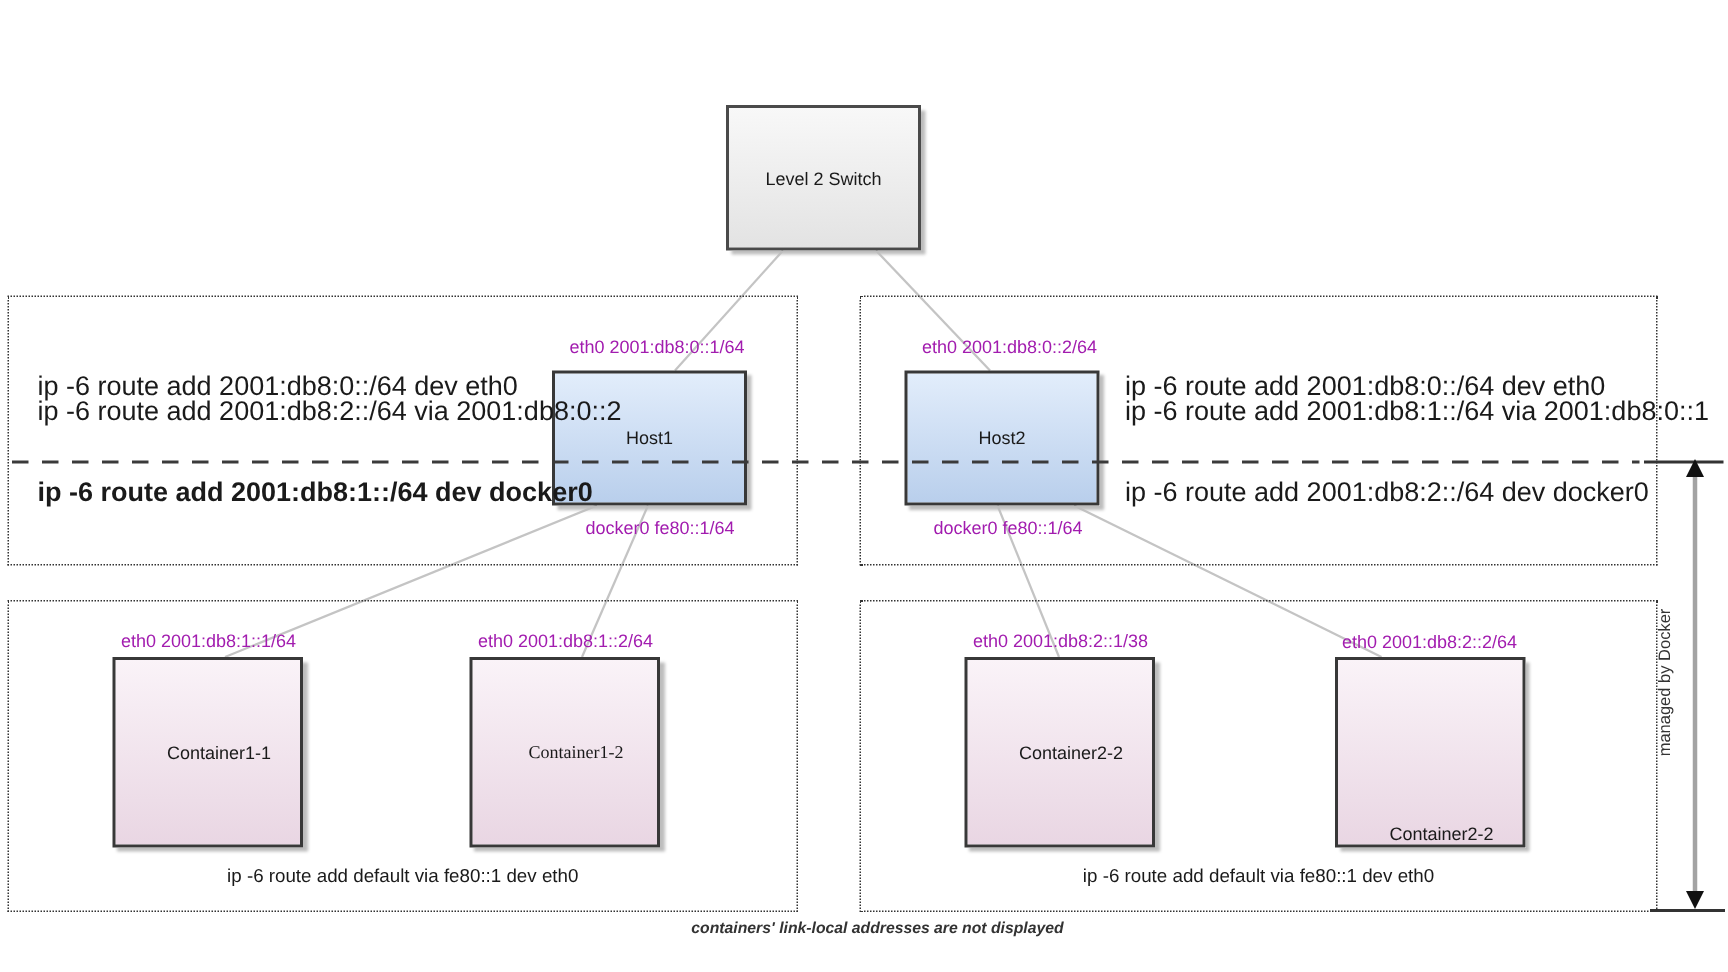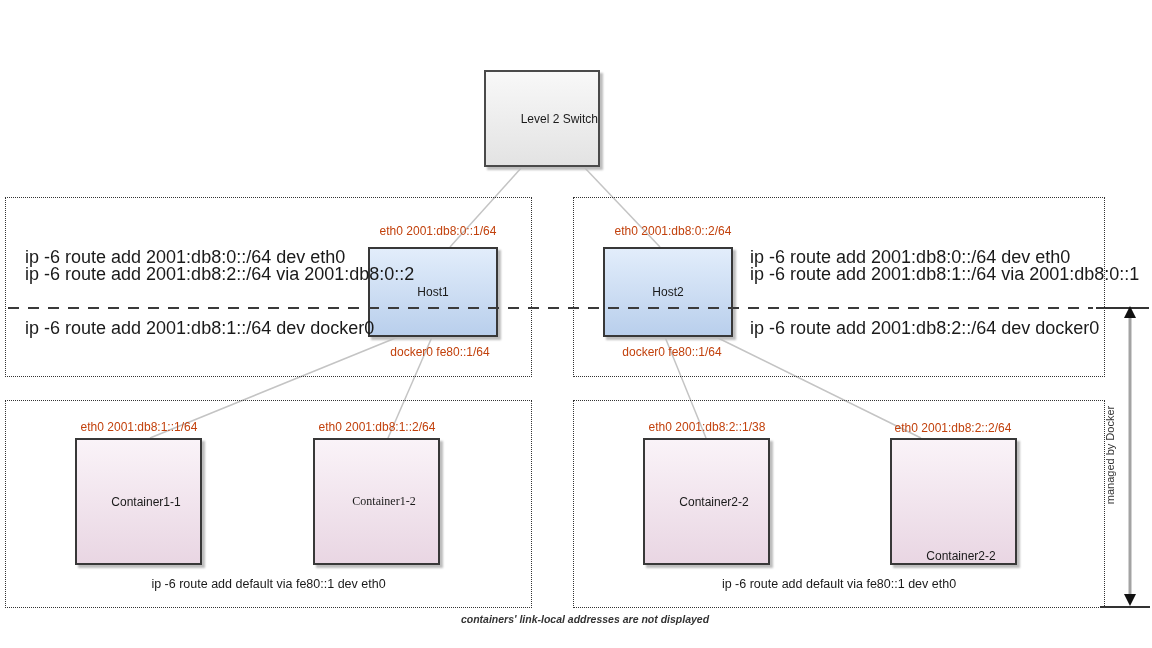--- a/index.html
+++ b/index.html
@@ -26,24 +26,23 @@
     align-items: center;
     justify-content: center;
     border: 2px solid #383838;
     box-shadow: 3px 3px 2px #bdbdbd;
     font-size: 12px;
     color: #1a1a1a;
     z-index: 4;
     text-align: center;
   }
   .switch-box {
-    left: 484px; top: 70px; width: 116px; height: 97px;
+    left: 484px; top: 70px; width: 130px; height: 97px;
     background: linear-gradient(to bottom, #f8f8f8 0%, #e3e3e3 100%);
     border-color: #4a4a4a;
-    justify-content: flex-end;
   }
   .host-box {
     width: 130px; height: 90px;
     background: linear-gradient(to bottom, #e2edfb 0%, #b9cfec 100%);
     z-index: 4;
   }
   #host1 { left: 368px; top: 247px; }
   #host2 { left: 603px; top: 247px; }
   .container-box {
     width: 127px; height: 127px;
@@ -51,21 +50,21 @@
     padding-left: 15px;
   }
   #c11 { left: 75px;  top: 438px; }
   #c12 { left: 313px; top: 438px; font-family: Liberation Serif, serif; }
   #c21 { left: 643px; top: 438px; }
   #c22 { left: 890px; top: 438px; align-items: flex-end; }
 
   .iface-label {
     position: absolute;
     font-size: 12px;
-    color: #c2410c;
+    color: #a21caf;
     text-align: center;
     width: 180px;
     z-index: 6;
     white-space: nowrap;
   }
   .route-text {
     position: absolute;
     font-size: 18px;
     line-height: 17px;
     color: #1a1a1a;
@@ -151,21 +150,21 @@
 
   <div class="iface-label" style="left:49px;  top:420px;">eth0 2001:db8:1::1/64</div>
   <div class="iface-label" style="left:287px; top:420px;">eth0 2001:db8:1::2/64</div>
   <div class="iface-label" style="left:617px; top:420px;">eth0 2001:db8:2::1/38</div>
   <div class="iface-label" style="left:863px; top:421px;">eth0 2001:db8:2::2/64</div>
 
   <div class="route-text" style="left:25px; top:249px;">
     <div>ip -6 route add 2001:db8:0::/64 dev eth0</div>
     <div>ip -6 route add 2001:db8:2::/64 via 2001:db8:0::2</div>
   </div>
-  <div class="route-text" style="left:25px; top:320px;">ip -6 route add 2001:db8:1::/64 dev docker0</div>
+  <div class="route-text" style="left:25px; top:320px;font-weight:bold;">ip -6 route add 2001:db8:1::/64 dev docker0</div>
 
   <div class="route-text" style="left:750px; top:249px;">
     <div>ip -6 route add 2001:db8:0::/64 dev eth0</div>
     <div>ip -6 route add 2001:db8:1::/64 via 2001:db8:0::1</div>
   </div>
   <div class="route-text" style="left:750px; top:320px;">ip -6 route add 2001:db8:2::/64 dev docker0</div>
 
   <div class="default-route" style="left:5px; top:577px; width:527px;">ip -6 route add default via fe80::1 dev eth0</div>
   <div class="default-route" style="left:573px; top:577px; width:532px;">ip -6 route add default via fe80::1 dev eth0</div>
 

